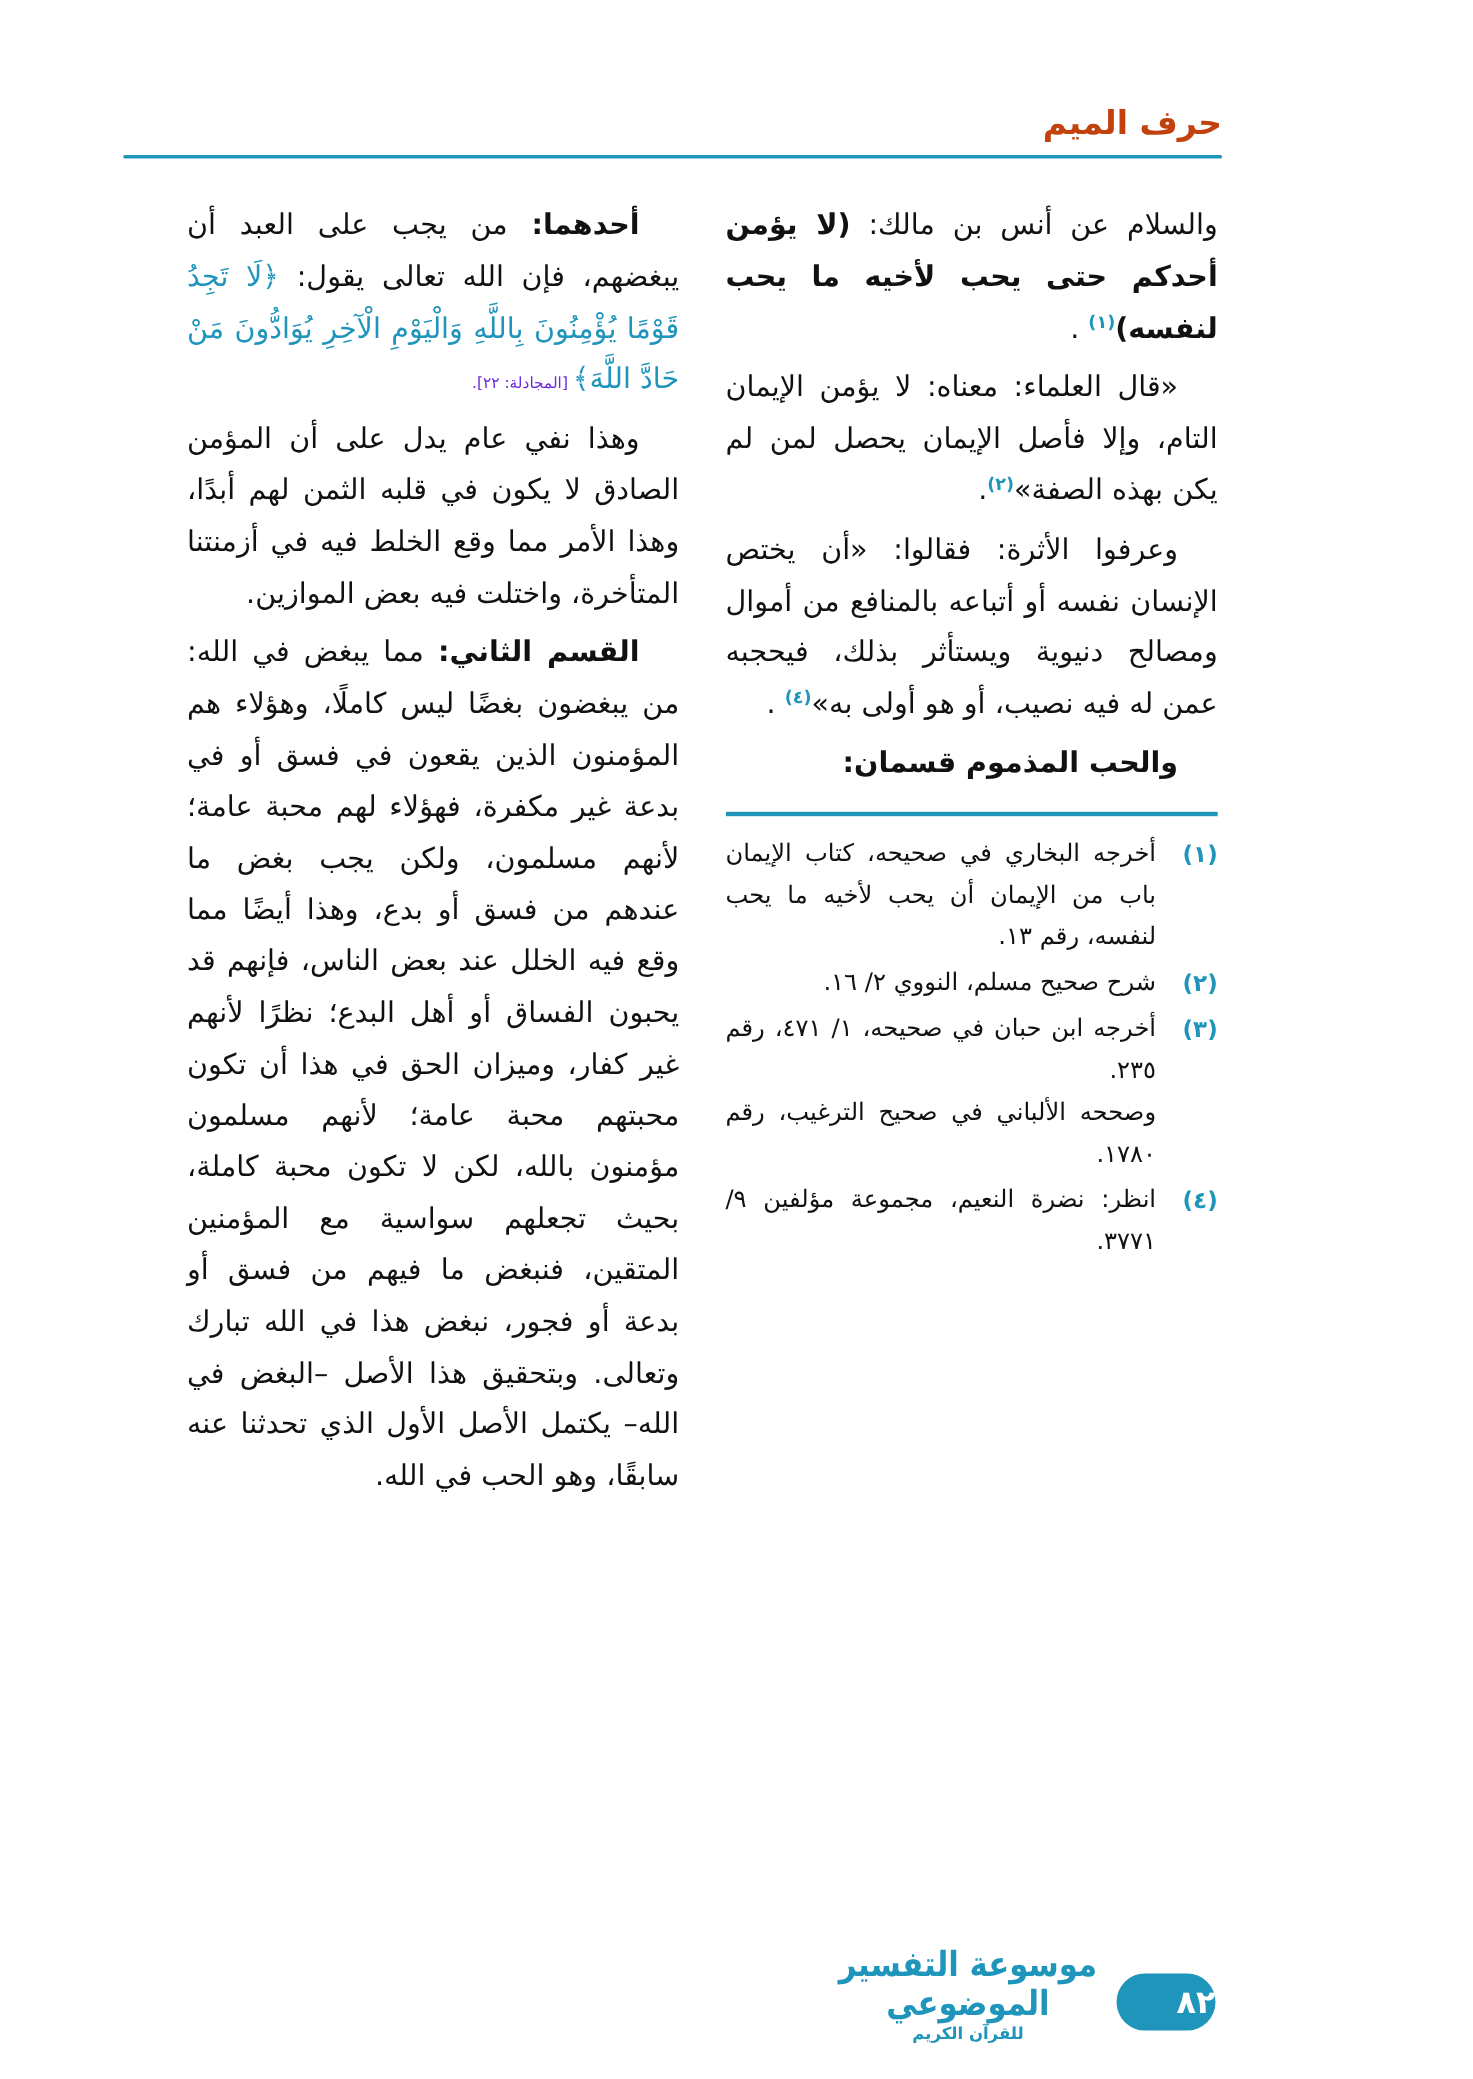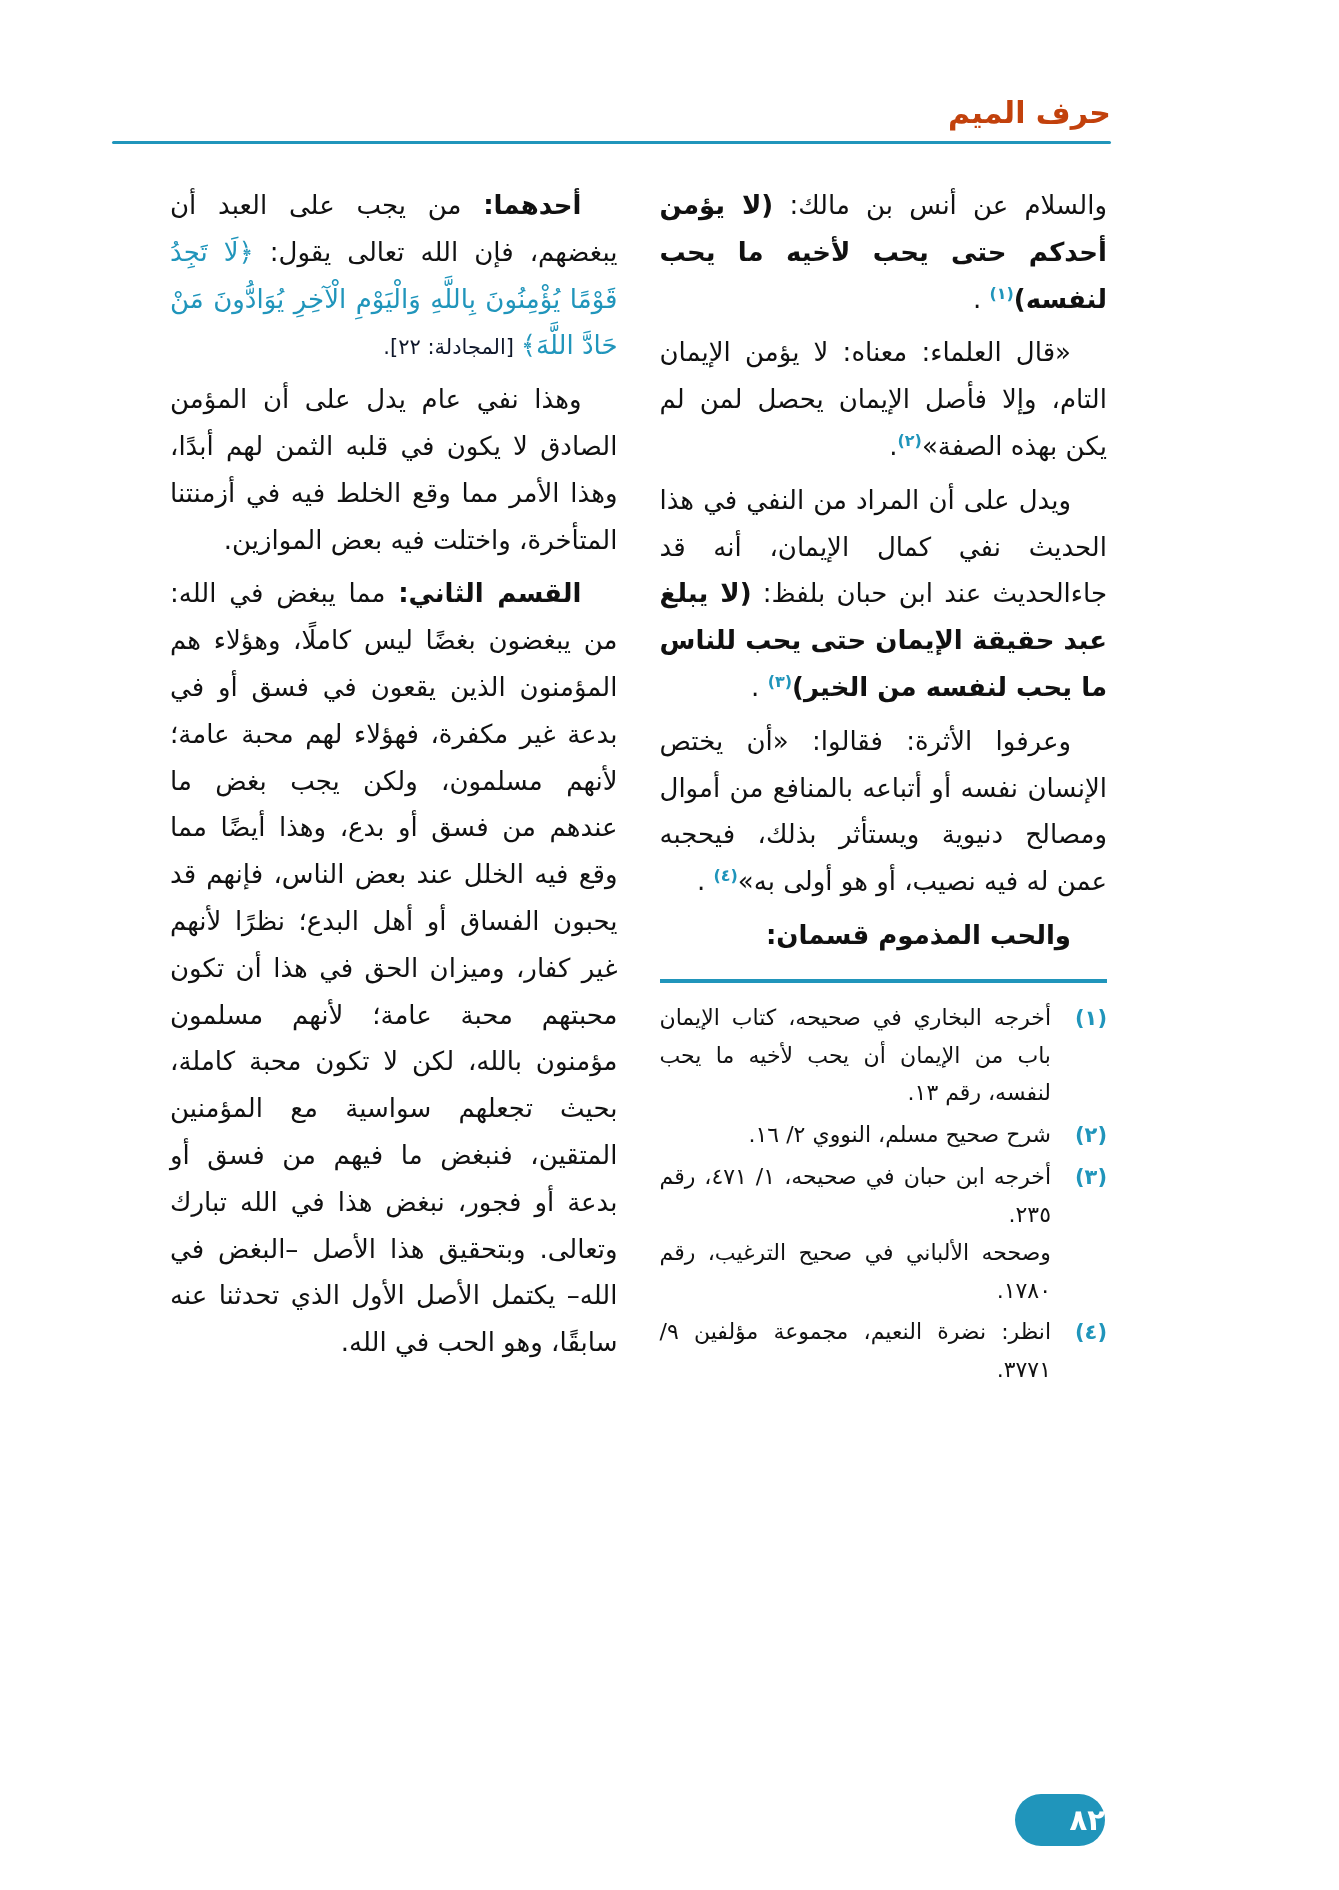--- a/index.html
+++ b/index.html
@@ -51,21 +51,21 @@
   .b { font-weight: bold; }
   .fnmark {
     color: #2095bb;
     font-size: 16px;
     font-weight: bold;
     vertical-align: 9px;
     letter-spacing: 1px;
     white-space: nowrap;
   }
   .verse { color: #2095bb; font-size: 26px; }
-  .verse-ref { font-size: 21px; color: #0f172a; }
+  .verse-ref { font-size: 14px; color: #6d28d9; }
   
   .footnotes {
     margin-top: 20px;
     border-top: 4px solid #2095bb;
     padding-top: 16px;
     font-size: 22px;
     line-height: 1.72;
   }
   .fn { display: flex; gap: 10px; margin-bottom: 4px; }
   .fn-num {
@@ -126,21 +126,20 @@
   </div>
 
   <div class="content">
 
     <div class="col">
 
       <p class="no-indent"><span>والسلام عن أنس بن مالك: </span><span class="b">(لا يؤمن أحدكم حتى يحب لأخيه ما يحب لنفسه)</span><span class="fnmark">(١)</span><span> .</span></p>
 
       <p><span>«قال العلماء: معناه: لا يؤمن الإيمان التام، وإلا فأصل الإيمان يحصل لمن لم يكن بهذه الصفة»</span><span class="fnmark">(٢)</span><span>.</span></p>
 
-      <p><span>ويدل على أن المراد من النفي في هذا الحديث نفي كمال الإيمان، أنه قد جاءالحديث عند ابن حبان بلفظ: </span><span class="b">(لا يبلغ عبد حقيقة الإيمان حتى يحب للناس ما يحب لنفسه من الخير)</span><span class="fnmark">(٣)</span><span> .</span></p>
 
 
       <p><span>وعرفوا الأثرة: فقالوا: «أن يختص الإنسان نفسه أو أتباعه بالمنافع من أموال ومصالح دنيوية ويستأثر بذلك، فيحجبه عمن له فيه نصيب، أو هو أولى به»</span><span class="fnmark">(٤)</span><span> .</span></p>
 
       <p><span class="b">والحب المذموم قسمان:</span></p>
 
       <div class="footnotes">
         <div class="fn">
           <span class="fn-num">(١)</span>
           <span class="fn-text">
@@ -175,18 +174,22 @@
       <p><span class="b">أحدهما:</span><span> من يجب على العبد أن يبغضهم، فإن الله تعالى يقول: </span><span class="verse">﴿لَا تَجِدُ قَوْمًا يُؤْمِنُونَ بِاللَّهِ وَالْيَوْمِ الْآخِرِ يُوَادُّونَ مَنْ حَادَّ اللَّهَ﴾</span><span class="verse-ref"> [المجادلة: ٢٢].</span></p>
 
       <p><span>وهذا نفي عام يدل على أن المؤمن الصادق لا يكون في قلبه الثمن لهم أبدًا، وهذا الأمر مما وقع الخلط فيه في أزمنتنا المتأخرة، واختلت فيه بعض الموازين.</span></p>
 
       <p><span class="b">القسم الثاني:</span><span> مما يبغض في الله: من يبغضون بغضًا ليس كاملًا، وهؤلاء هم المؤمنون الذين يقعون في فسق أو في بدعة غير مكفرة، فهؤلاء لهم محبة عامة؛ لأنهم مسلمون، ولكن يجب بغض ما عندهم من فسق أو بدع، وهذا أيضًا مما وقع فيه الخلل عند بعض الناس، فإنهم قد يحبون الفساق أو أهل البدع؛ نظرًا لأنهم غير كفار، وميزان الحق في هذا أن تكون محبتهم محبة عامة؛ لأنهم مسلمون مؤمنون بالله، لكن لا تكون محبة كاملة، بحيث تجعلهم سواسية مع المؤمنين المتقين، فنبغض ما فيهم من فسق أو بدعة أو فجور، نبغض هذا في الله تبارك وتعالى. وبتحقيق هذا الأصل –البغض في الله– يكتمل الأصل الأول الذي تحدثنا عنه سابقًا، وهو الحب في الله.</span></p>
 
     </div>
 
   </div>
 
+  <div class="emblem">
+    <div class="emblem-l1">موسوعة التفسير الموضوعي</div>
+    <div class="emblem-l2">للقرآن الكريم</div>
+  </div>
 
   <div class="page-badge">
     <span>٨٢</span>
   </div>
 
 </div>
 
 </body></html>

